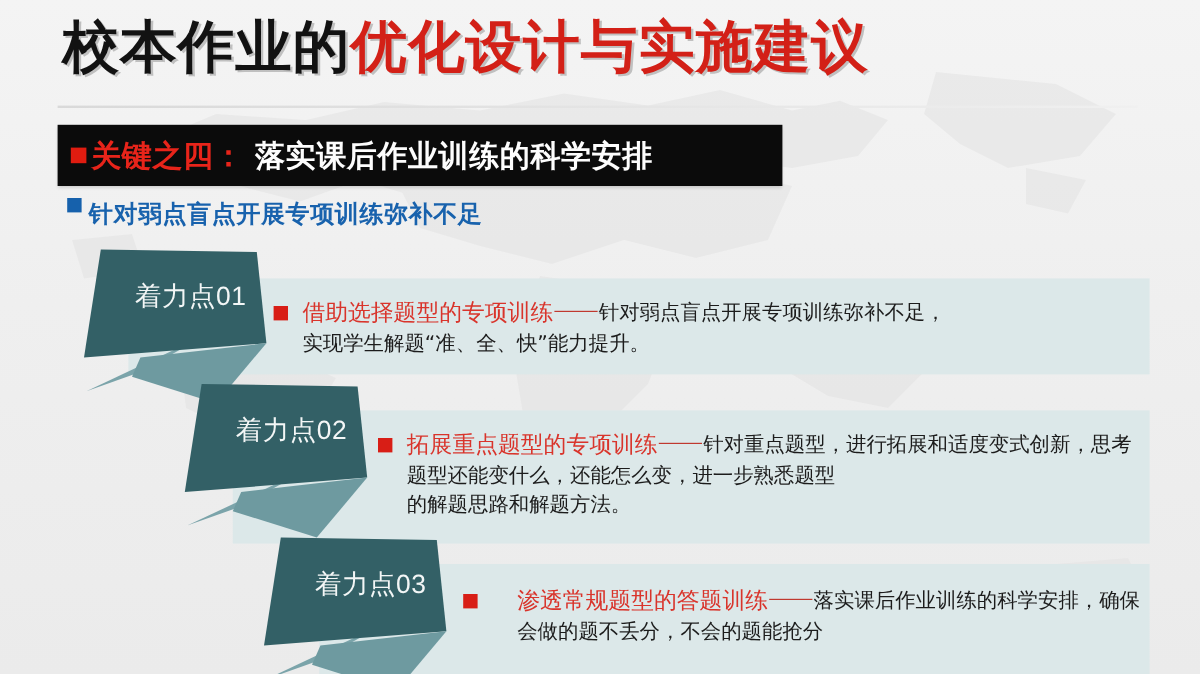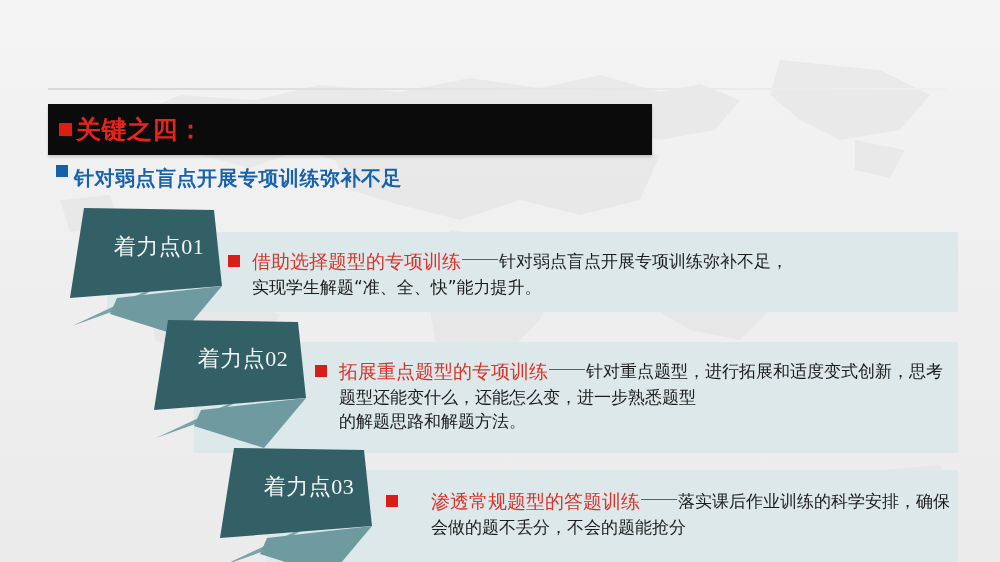--- a/index.html
+++ b/index.html
@@ -58,21 +58,21 @@
   #band1{left:107px;top:232px;width:851px;height:80px;}
   #band2{left:194px;top:342px;width:764px;height:111px;}
   #band3{left:266px;top:470px;width:692px;height:92px;}
 
   
   .tag{position:absolute;width:184px;height:128px;}
   .tag svg{position:absolute;left:0;top:0;overflow:visible;}
   .tag .tag-label{
     position:absolute;left:22px;top:24px;width:150px;
     color:#f3f6f6;font-size:22px;letter-spacing:.5px;
-    font-family:Liberation Serif, serif;
+    font-family:Liberation Sans, sans-serif;
     text-align:center;pointer-events:none;
   }
   #tag1{left:62px;top:208px;}
   #tag2{left:146px;top:320px;}
   #tag3{left:212px;top:448px;}
 
   
   .item{position:absolute;display:flex;align-items:flex-start;}
   .item .isq{width:12px;height:12px;background:#d81e16;flex:0 0 auto;margin-top:7px;margin-right:12px;}
   .item .body{line-height:1.42;}
@@ -111,25 +111,31 @@
         <path d="M600 240 L700 235 L760 260 L780 300 L740 340 L690 330 L640 300 L610 270 Z"></path>
         <path d="M760 360 L830 355 L880 380 L860 425 L800 440 L760 415 Z"></path>
         <path d="M150 300 L230 292 L280 315 L260 350 L200 362 L155 340 Z"></path>
         <path d="M855 140 L905 150 L890 178 L855 170 Z"></path>
         <path d="M60 200 L110 195 L120 225 L70 232 Z"></path>
         <path d="M880 470 L940 465 L955 495 L900 505 Z"></path>
       </g>
     </svg>
   </div>
 
+  <div class="title-wrap">
+    <div class="title">
+      <span class="t-black">校本作业的</span><span class="t-red">优化设计与实施建议</span>
+    </div>
+  </div>
   <div class="title-rule"></div>
 
   <div class="banner">
     <span class="bsq"></span>
     <span class="b-red">关键之四：</span>
+    <span class="b-white">落实课后作业训练的科学安排</span>
   </div>
 
   <div class="subhead">
     <span class="sq"></span>
     <span class="txt">针对弱点盲点开展专项训练弥补不足</span>
   </div>
 
   <div class="band" id="band1"></div>
   <div class="band" id="band2"></div>
   <div class="band" id="band3"></div>

